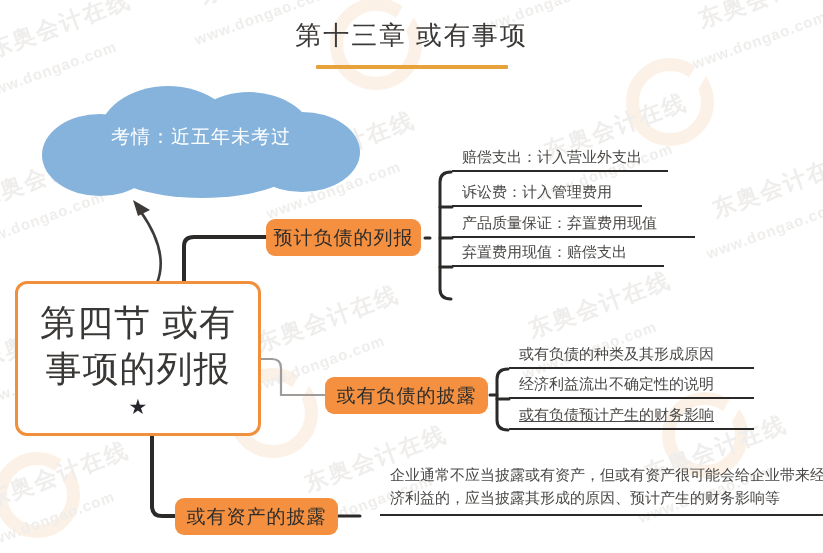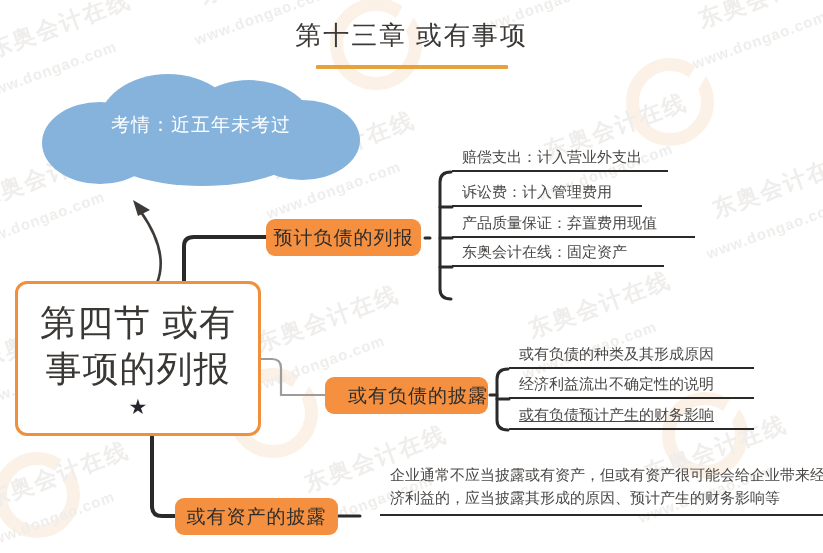--- a/index.html
+++ b/index.html
@@ -71,21 +71,21 @@
     height: 4px;
     background: #e8a23c;
     margin: 12px auto 0 auto;
     border-radius: 1px;
   }
 
   
   .cloud {
     position: absolute;
     left: 42px;
-    top: 74px;
+    top: 86px;
     width: 318px;
     height: 112px;
     z-index: 4;
   }
   .cloud .puff {
     position: absolute;
     background: #85b3dc;
     border-radius: 50%;
   }
   .cloud-label {
@@ -270,39 +270,39 @@
       <span>第四节 或有</span><br>
       <span>事项的列报</span>
     </div>
     <div class="root-star">★</div>
   </div>
 
   <div class="branch-node" style="left:266px;top:219px;width:155px;height:37px;">
     <span>预计负债的列报</span>
   </div>
 
-  <div class="branch-node" style="left:325px;top:377px;width:163px;height:37px;justify-content:flex-end;">
+  <div class="branch-node" style="left:325px;top:377px;width:163px;height:37px;">
     <span>或有负债的披露</span>
   </div>
 
   <div class="branch-node" style="left:175px;top:498px;width:163px;height:37px;">
     <span>或有资产的披露</span>
   </div>
 
   <div class="leaf" style="left:452px;top:144px;width:216px;height:28px;">
     <span>赔偿支出：计入营业外支出</span>
   </div>
   <div class="leaf" style="left:452px;top:178px;width:190px;height:29px;">
     <span>诉讼费：计入管理费用</span>
   </div>
   <div class="leaf" style="left:452px;top:209px;width:243px;height:29px;">
     <span>产品质量保证：弃置费用现值</span>
   </div>
   <div class="leaf" style="left:452px;top:240px;width:212px;height:27px;">
-    <span>东奥会计在线：固定资产</span>
+    <span>弃置费用现值：赔偿支出</span>
   </div>
 
   <div class="leaf" style="left:509px;top:342px;width:245px;height:27px;">
     <span>或有负债的种类及其形成原因</span>
   </div>
   <div class="leaf" style="left:509px;top:372px;width:245px;height:27px;">
     <span>经济利益流出不确定性的说明</span>
   </div>
   <div class="leaf" style="left:509px;top:403px;width:245px;height:27px;text-decoration:underline;">
     <span>或有负债预计产生的财务影响</span>

